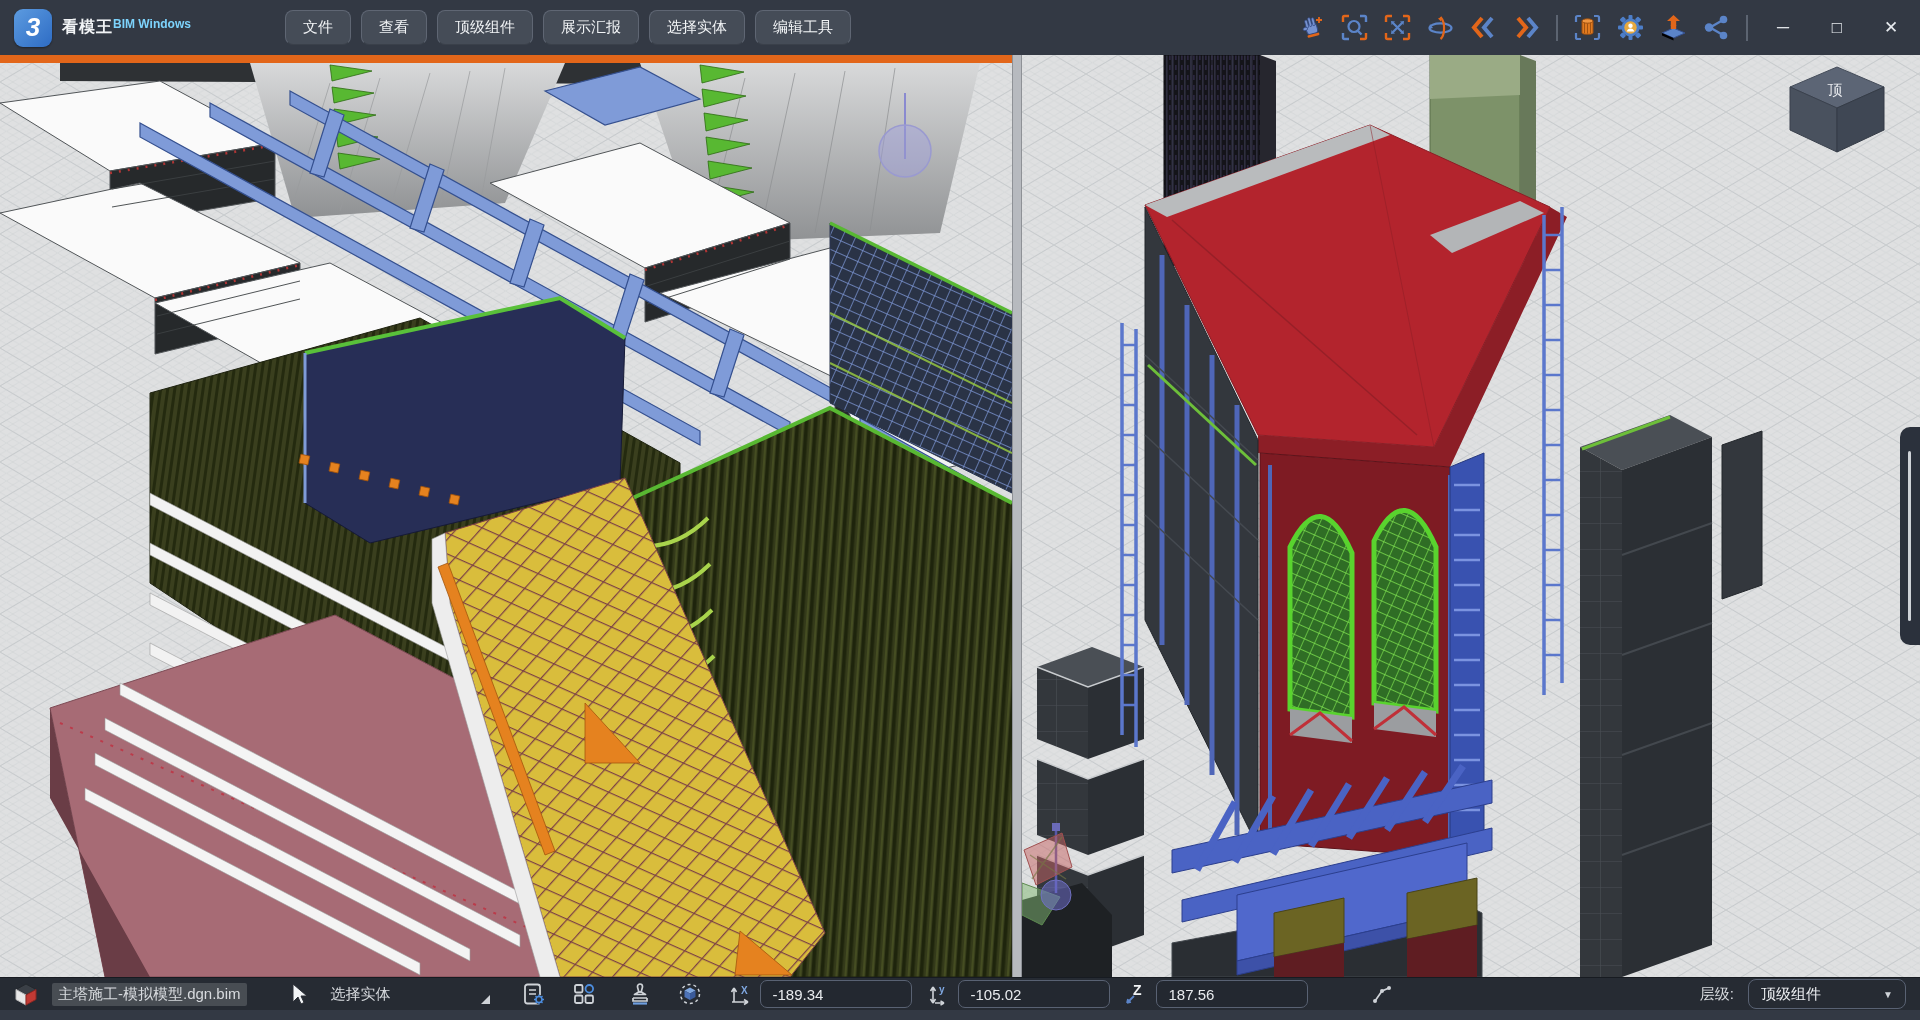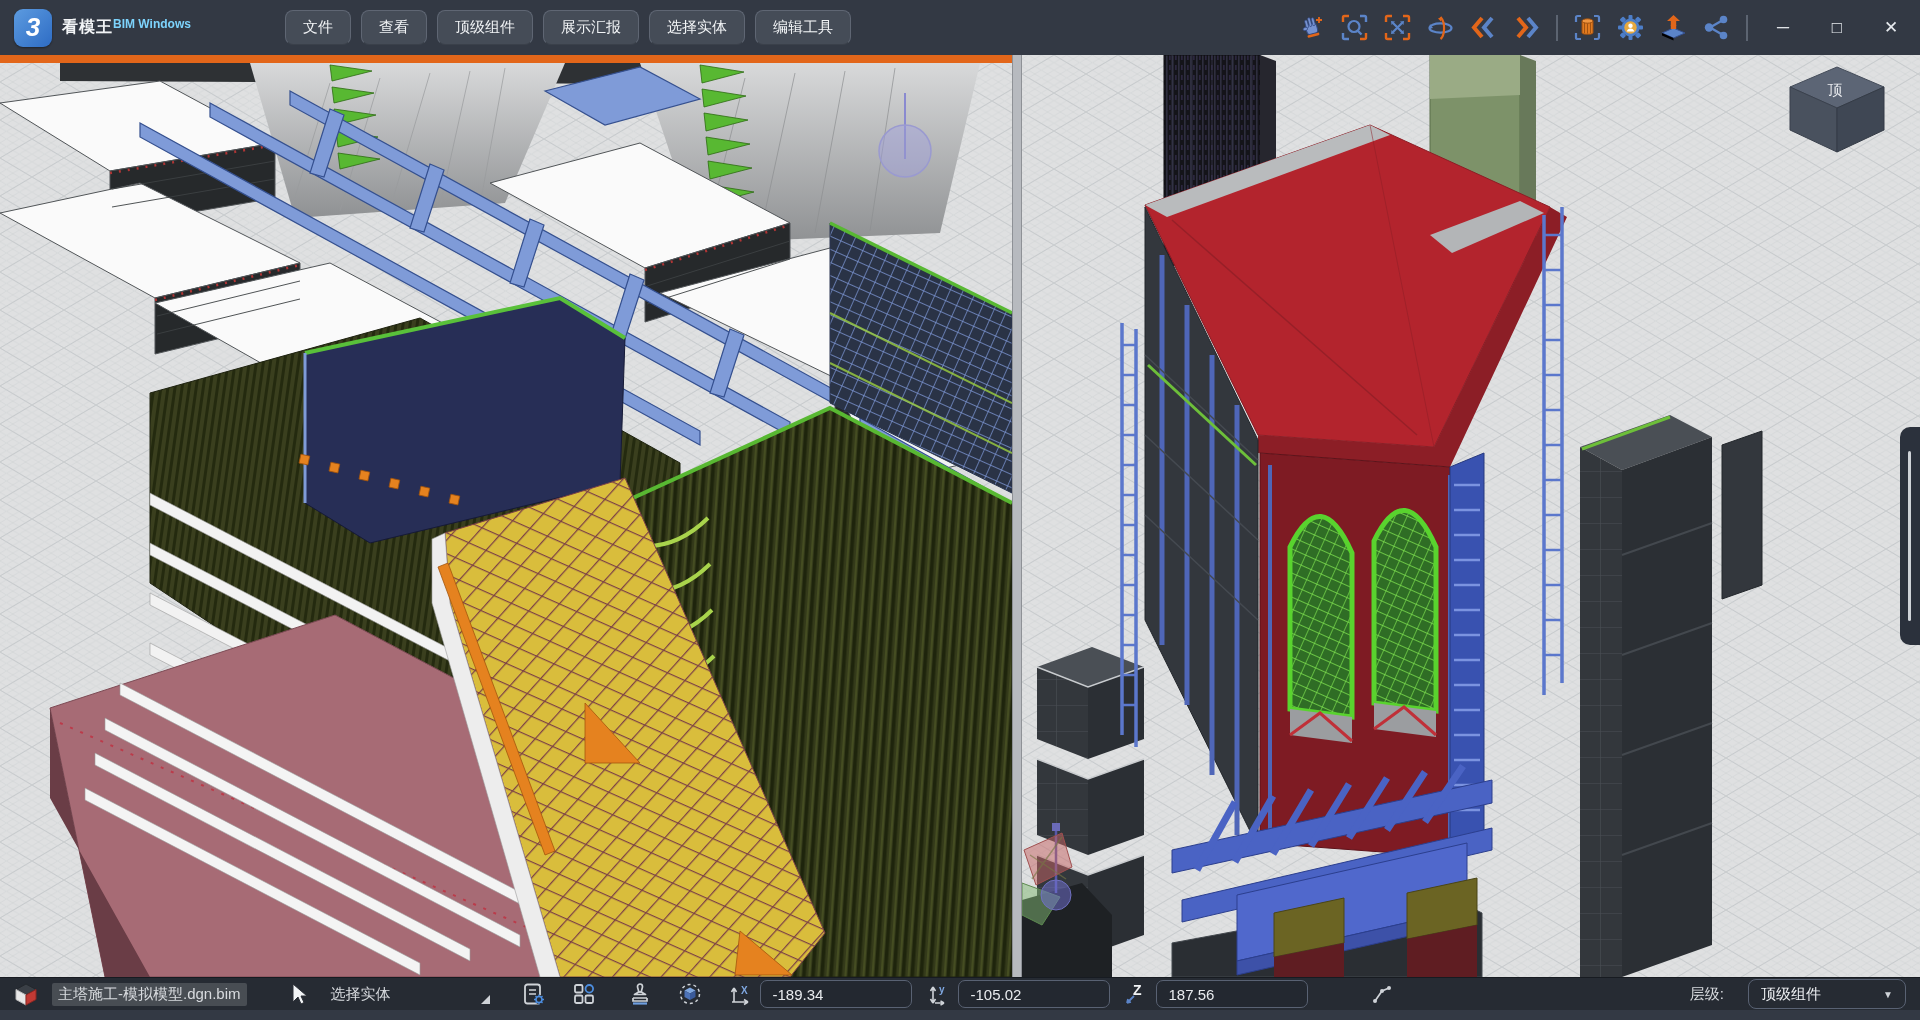--- a/index.html
+++ b/index.html
@@ -38,21 +38,21 @@
     align-items:center; padding:0 14px; color:#d8dbdf; font-size:15px; gap:14px; }
   .file-name { background:rgba(255,255,255,.16); padding:2px 6px; border-radius:2px; white-space:nowrap; }
   .mode-group { display:flex; align-items:center; gap:20px; margin-left:26px; }
   .corner-tri { width:0; height:0; border-bottom:9px solid #cfd3d8; border-left:9px solid transparent;
     margin-left:70px; margin-top:10px; }
   .sb-icon { width:24px; height:24px; display:block; }
   .coord-group { display:flex; align-items:center; gap:8px; }
   .coord-input { width:152px; height:28px; background:#232830; border:1px solid #59637 3;
     border:1px solid #596273; border-radius:7px; color:#e8ebee; font-size:15px; padding:0 12px;
     font-family:"Liberation Sans",sans-serif; }
-  .level-group { margin-left:auto; display:flex; align-items:center; gap:24px; }
+  .level-group { margin-left:auto; display:flex; align-items:center; gap:14px; }
   .level-dd { width:158px; height:30px; border:1px solid #596273; border-radius:8px; display:flex;
     align-items:center; justify-content:space-between; padding:0 12px; color:#eef0f3; }
   .dd-arrow { font-size:10px; color:#cfd3d8; }
   .ig { display:flex; align-items:center; gap:26px; margin-left:18px; }
 </style>
 </head>
 <body>
 
 <div class="titlebar">
   <div class="brand">

